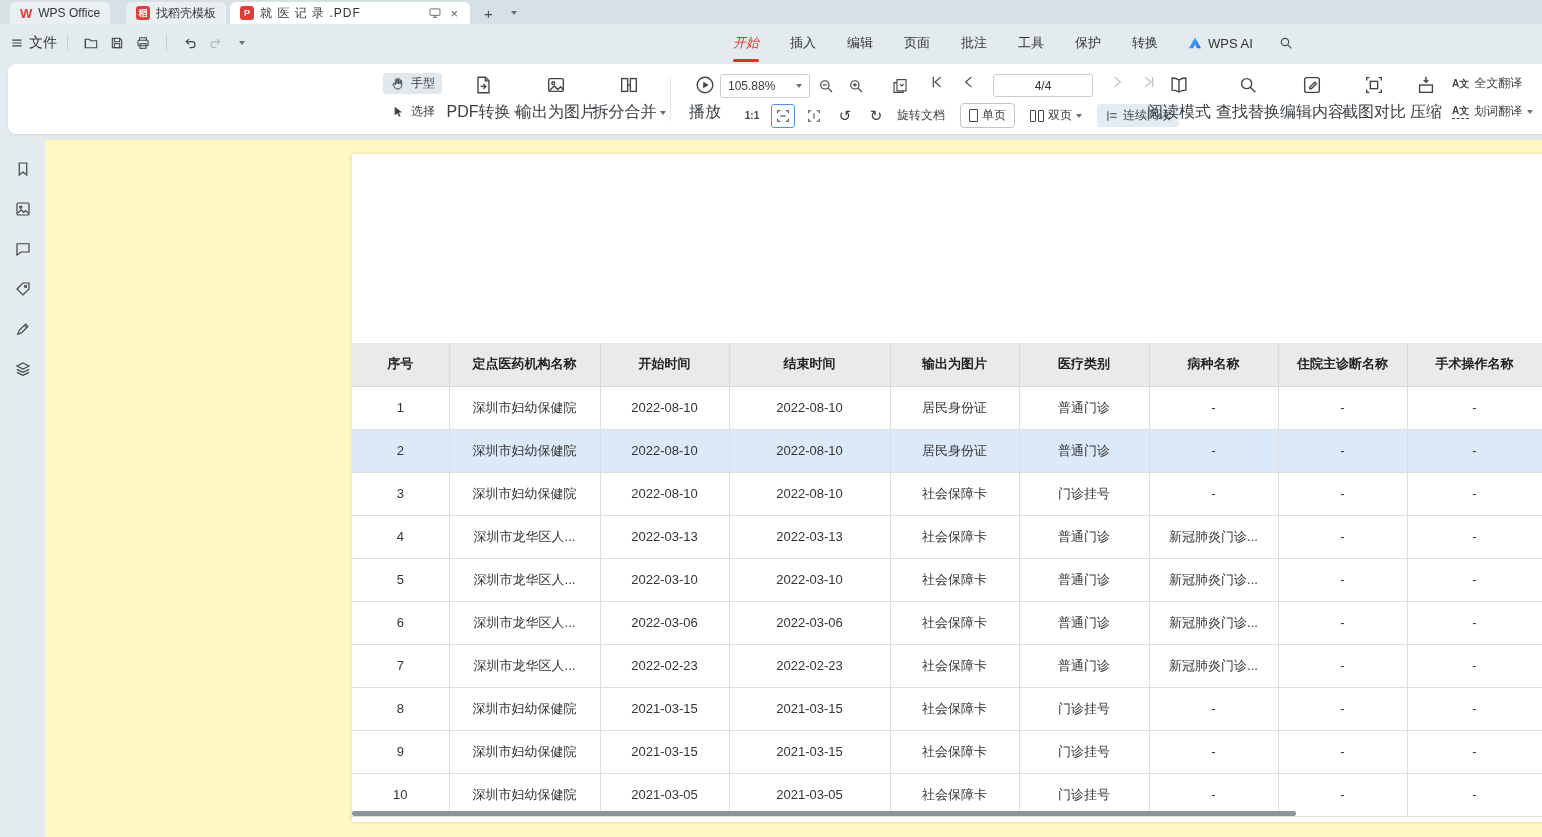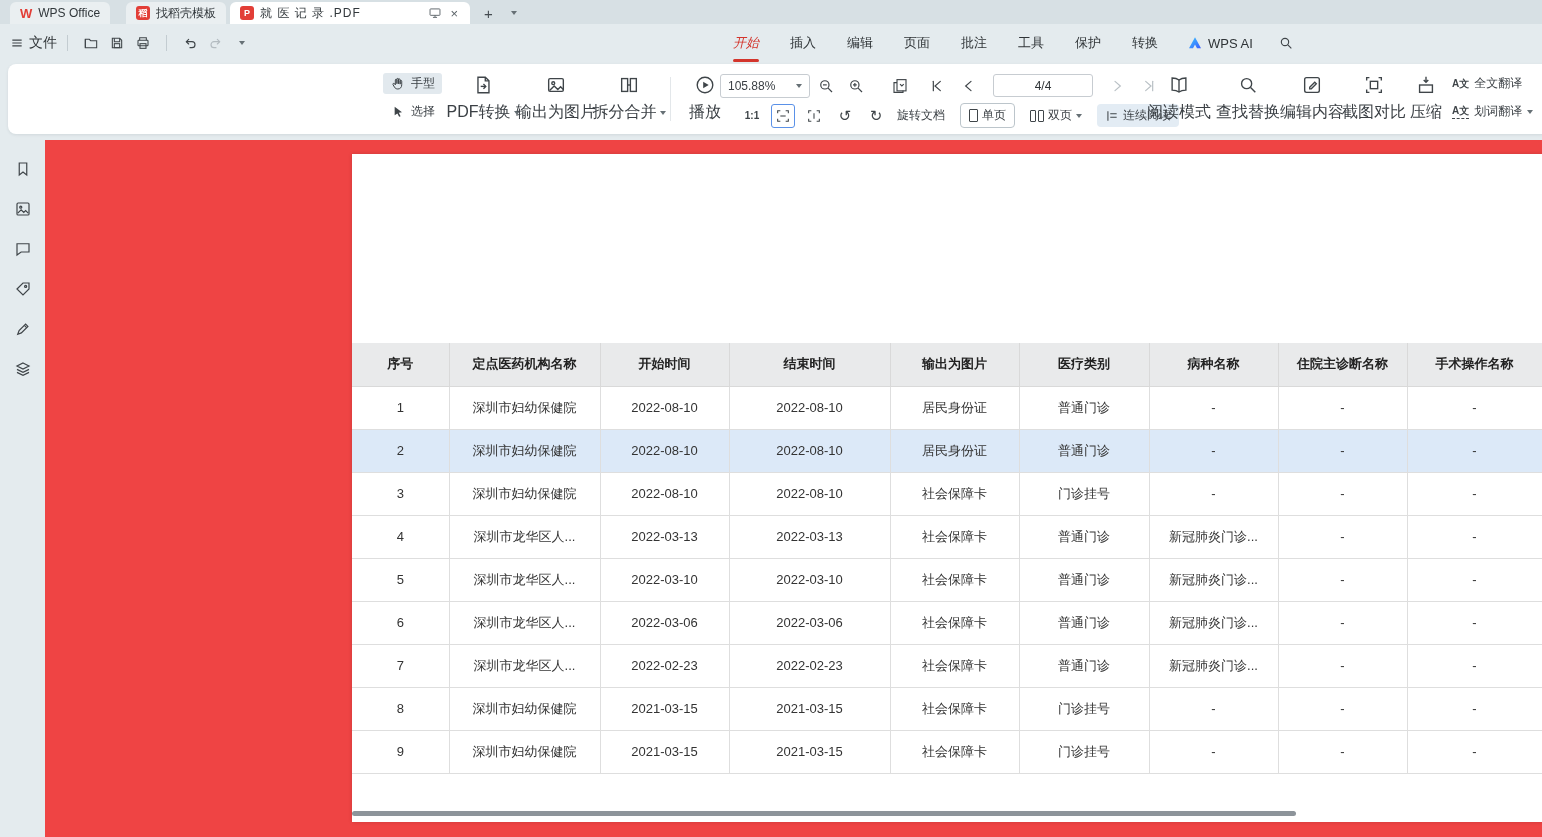--- a/index.html
+++ b/index.html
@@ -38,40 +38,40 @@
   .toolbar-card { position:absolute; top:64px; left:8px; right:-8px; height:70px; background:#fff; border-radius:8px; box-shadow:0 1px 3px rgba(70,90,100,.12); font-size:12px; color:#3b4045; }
   .stack { position:absolute; top:9px; display:flex; flex-direction:column; gap:7px; align-items:flex-start; }
   .row-btn { display:flex; align-items:center; gap:5px; padding:2px 7px; border-radius:3px; font-size:12px; color:#3b4045; }
   .row-btn.sel { background:#e2e9ee; }
   .vbtn { position:absolute; top:7px; height:56px; display:flex; flex-direction:column; align-items:center; justify-content:space-between; padding:3px 0 4px 0; }
   .lblrow { display:flex; align-items:center; gap:3px; font-size:16px; color:#3b4045; white-space:nowrap; }
   .tsep { position:absolute; top:13px; width:1px; height:44px; background:#e3e7ea; }
   .zoom { position:absolute; top:10px; left:712px; width:90px; height:24px; border:1px solid #c7ccd1; border-radius:3px; display:flex; align-items:center; justify-content:space-between; padding:0 7px; background:#fff; }
   .sqbtn { width:24px; height:24px; display:flex; align-items:center; justify-content:center; border-radius:3px; }
   .abs { position:absolute; }
-  .pagenav { position:absolute; top:10px; left:921px; display:flex; align-items:center; gap:16px; }
+  .pagenav { position:absolute; top:10px; left:921px; display:flex; gap:16px; }
   .pagenav input { width:100px; height:23px; border:1px solid #c7ccd1; border-radius:3px; text-align:center; font-size:12px; color:#2f3437; background:#fff; outline:none; }
   .nav-dis svg { color:#b9c0c5; }
   .iconrow { position:absolute; top:39px; left:732px; display:flex; align-items:center; gap:7px; }
   .one2one { font-size:10px; font-weight:bold; color:#3f4549; }
   .rot { font-size:15px; color:#3f4549; line-height:1; }
   .sq-sel { border:1px solid #5a91e8; }
   .pg1 { width:9px; height:13px; border:1.4px solid #3f4549; border-radius:1px; }
   .pg2 { display:flex; gap:2px; } .pg2 span { width:6px; height:12px; border:1.3px solid #3f4549; border-radius:1px; }
   .modebtn { display:flex; align-items:center; gap:4px; padding:3px 8px; border-radius:4px; white-space:nowrap; }
   .modebtn.box { border:1px solid #bcc5cb; }
   .modebtn.hl { background:#e3ecf4; }
   .txticon { font-size:10px; font-weight:bold; color:#3f4549; letter-spacing:0; white-space:nowrap; }
 
   
   .sidebar { position:absolute; top:140px; left:0; width:45px; bottom:0; display:flex; flex-direction:column; align-items:center; padding-top:9px; }
   .sbtn { width:40px; height:40px; display:flex; align-items:center; justify-content:center; border-radius:4px; }
 
   
-  .docarea { position:absolute; top:140px; left:45px; right:0; bottom:0; background:#ef4444; overflow:hidden; }
+  .docarea { position:absolute; top:140px; left:45px; right:0; bottom:0; background:#fef9c3; overflow:hidden; }
   .page { position:absolute; left:307px; top:14px; width:1200px; height:668px; background:#fff; box-shadow:0 0 4px rgba(0,0,0,.15); }
   .pdftable { position:absolute; left:0; top:189px; width:1190px; border-collapse:collapse; table-layout:fixed; font-size:13px; color:#333; }
   .pdftable th { height:43px; background:#e9eaeb; font-weight:bold; color:#222; border:1px solid #d9d9d9; border-top:none; text-align:center; }
   .pdftable td { height:43px; border:1px solid #dedede; text-align:center; white-space:nowrap; overflow:hidden; }
   .pdftable tr.hl td { background:#dce9f8; }
   .pdftable th:first-child, .pdftable td:first-child { border-left:none; }
   .hscroll { position:absolute; left:307px; top:671px; width:944px; height:5px; background:#8d949a; border-radius:3px; }
 </style>
 </head>
 <body>
@@ -562,19 +562,30 @@
               <td>9</td>
               <td>深圳市妇幼保健院</td>
               <td>2021-03-15</td>
               <td>2021-03-15</td>
               <td>社会保障卡</td>
               <td>门诊挂号</td>
               <td>-</td>
               <td>-</td>
               <td>-</td>
             </tr>
+            <tr>
+              <td>10</td>
+              <td>深圳市妇幼保健院</td>
+              <td>2021-03-05</td>
+              <td>2021-03-05</td>
+              <td>社会保障卡</td>
+              <td>门诊挂号</td>
+              <td>-</td>
+              <td>-</td>
+              <td>-</td>
+            </tr>
           </tbody>
       </table>
     </div>
     <div class="hscroll"></div>
   </div>
 
 </div>
 
 </body></html>

